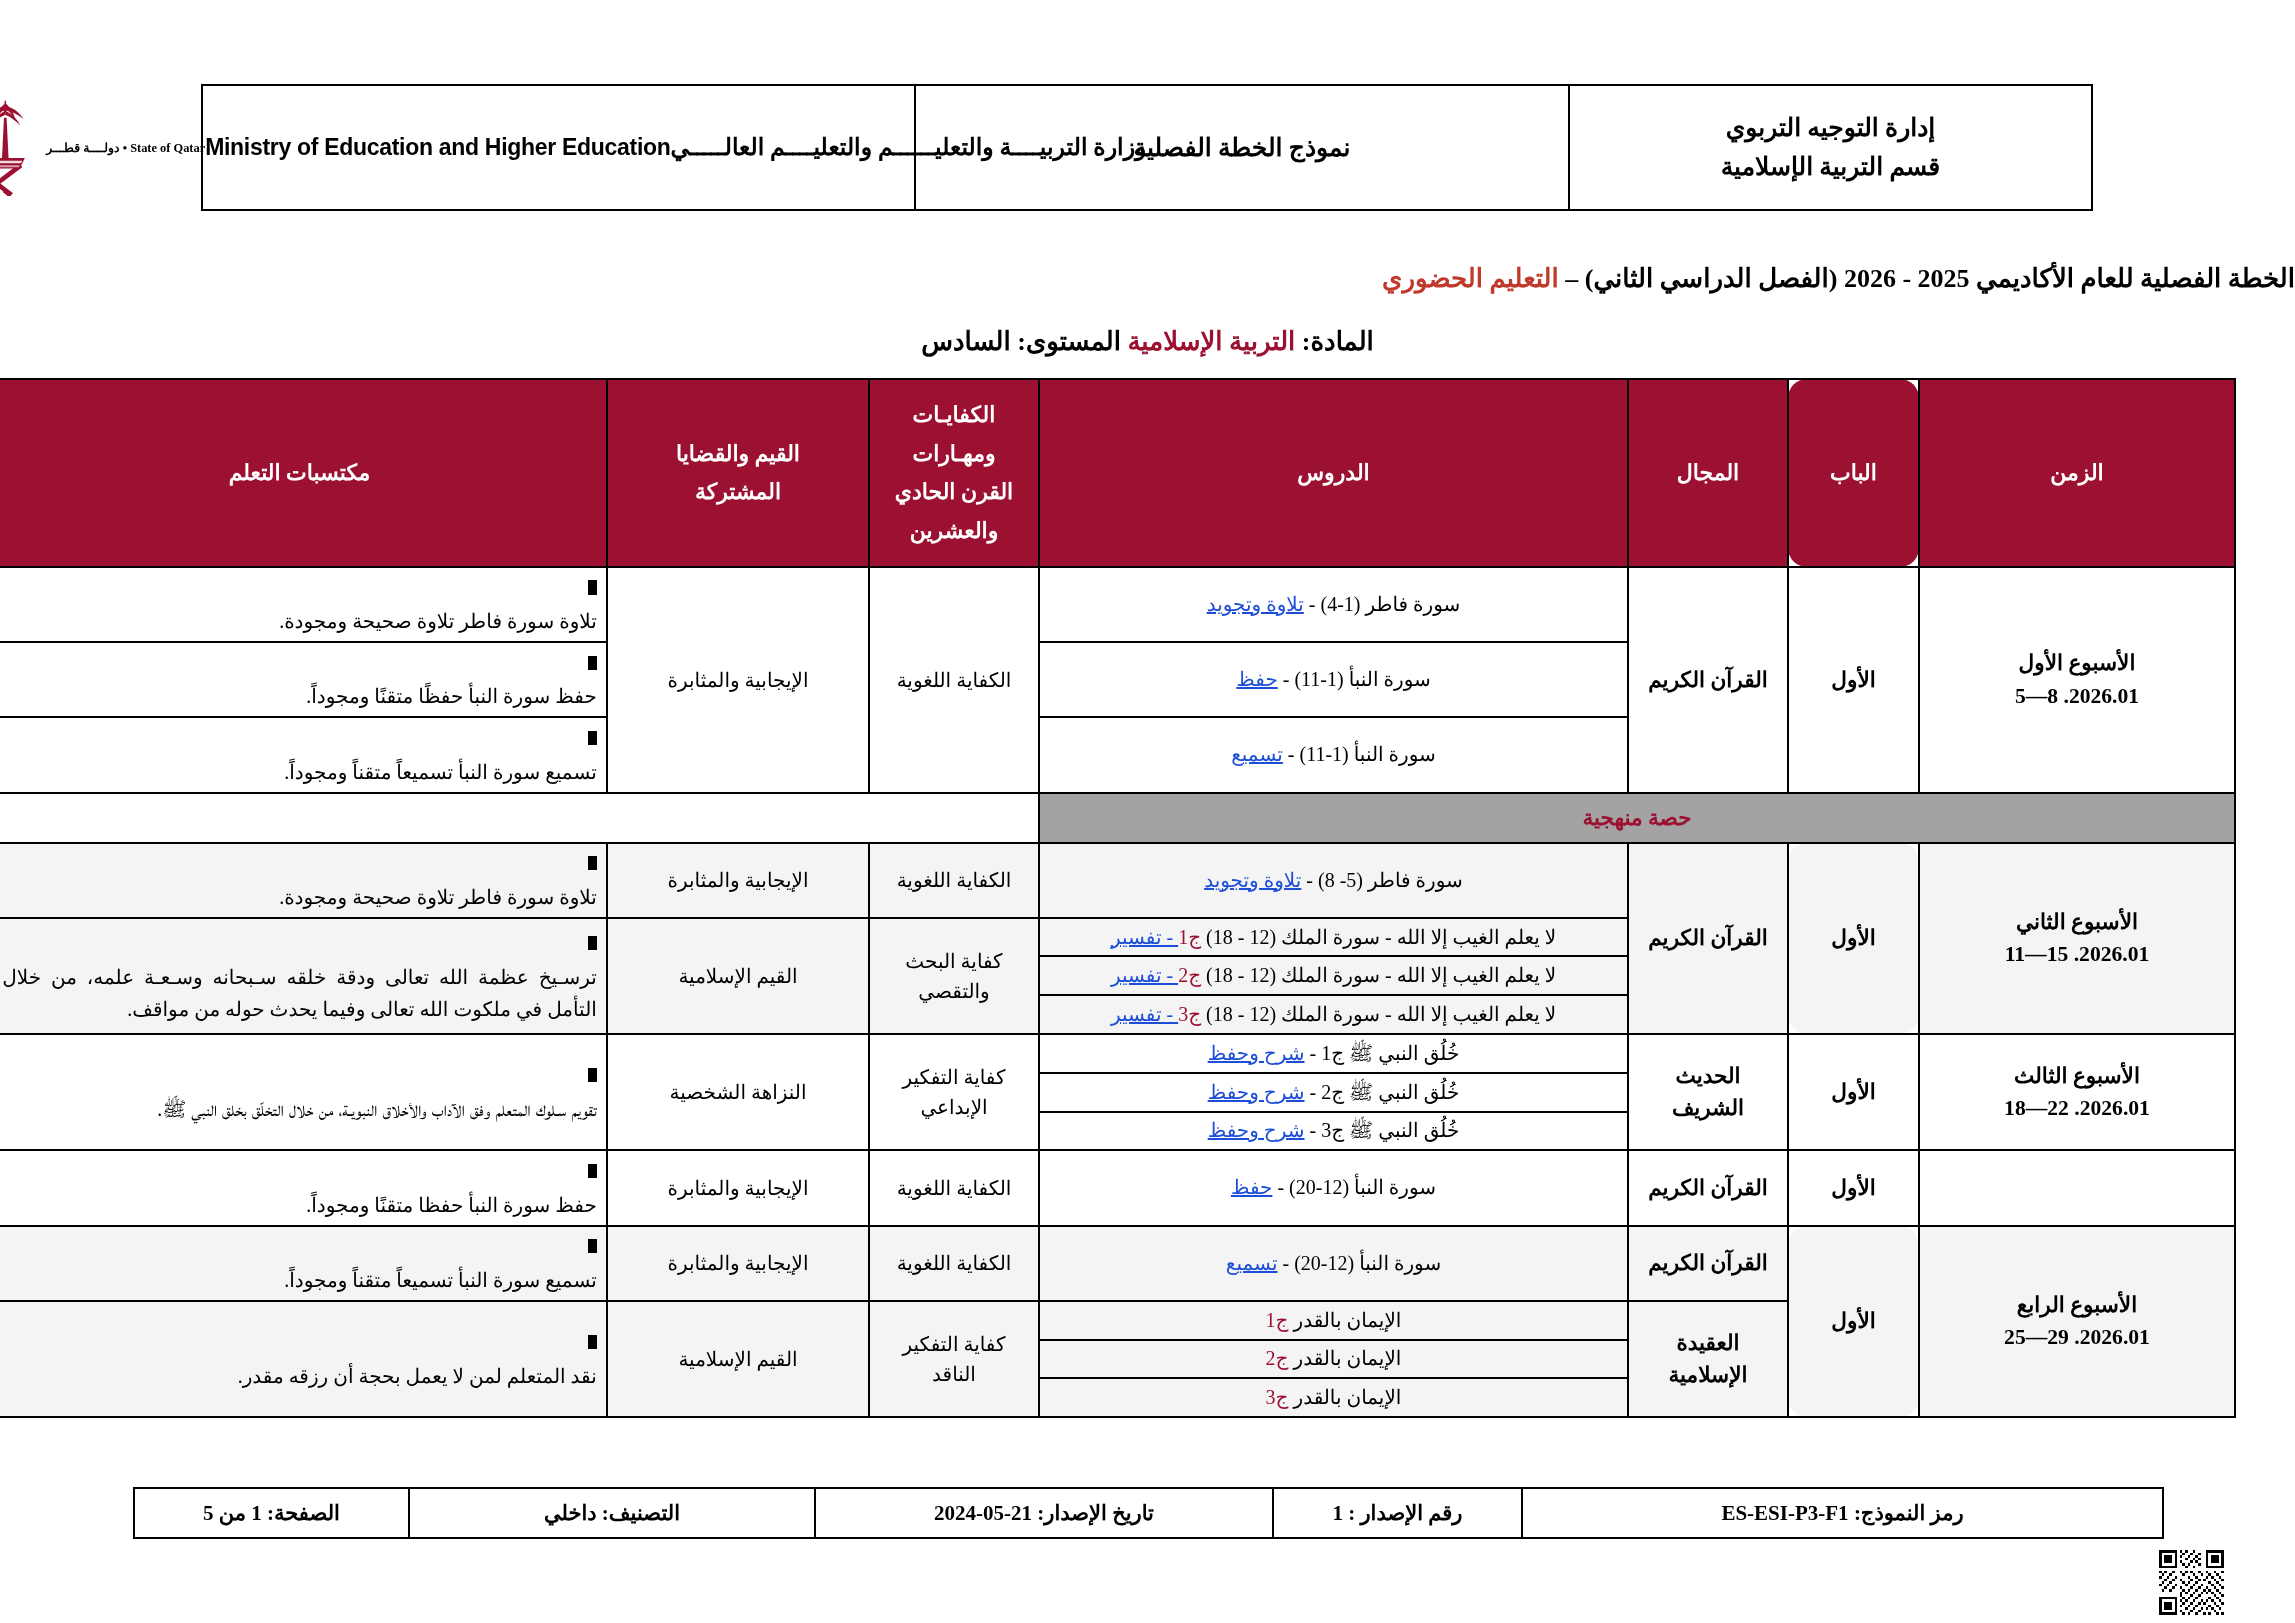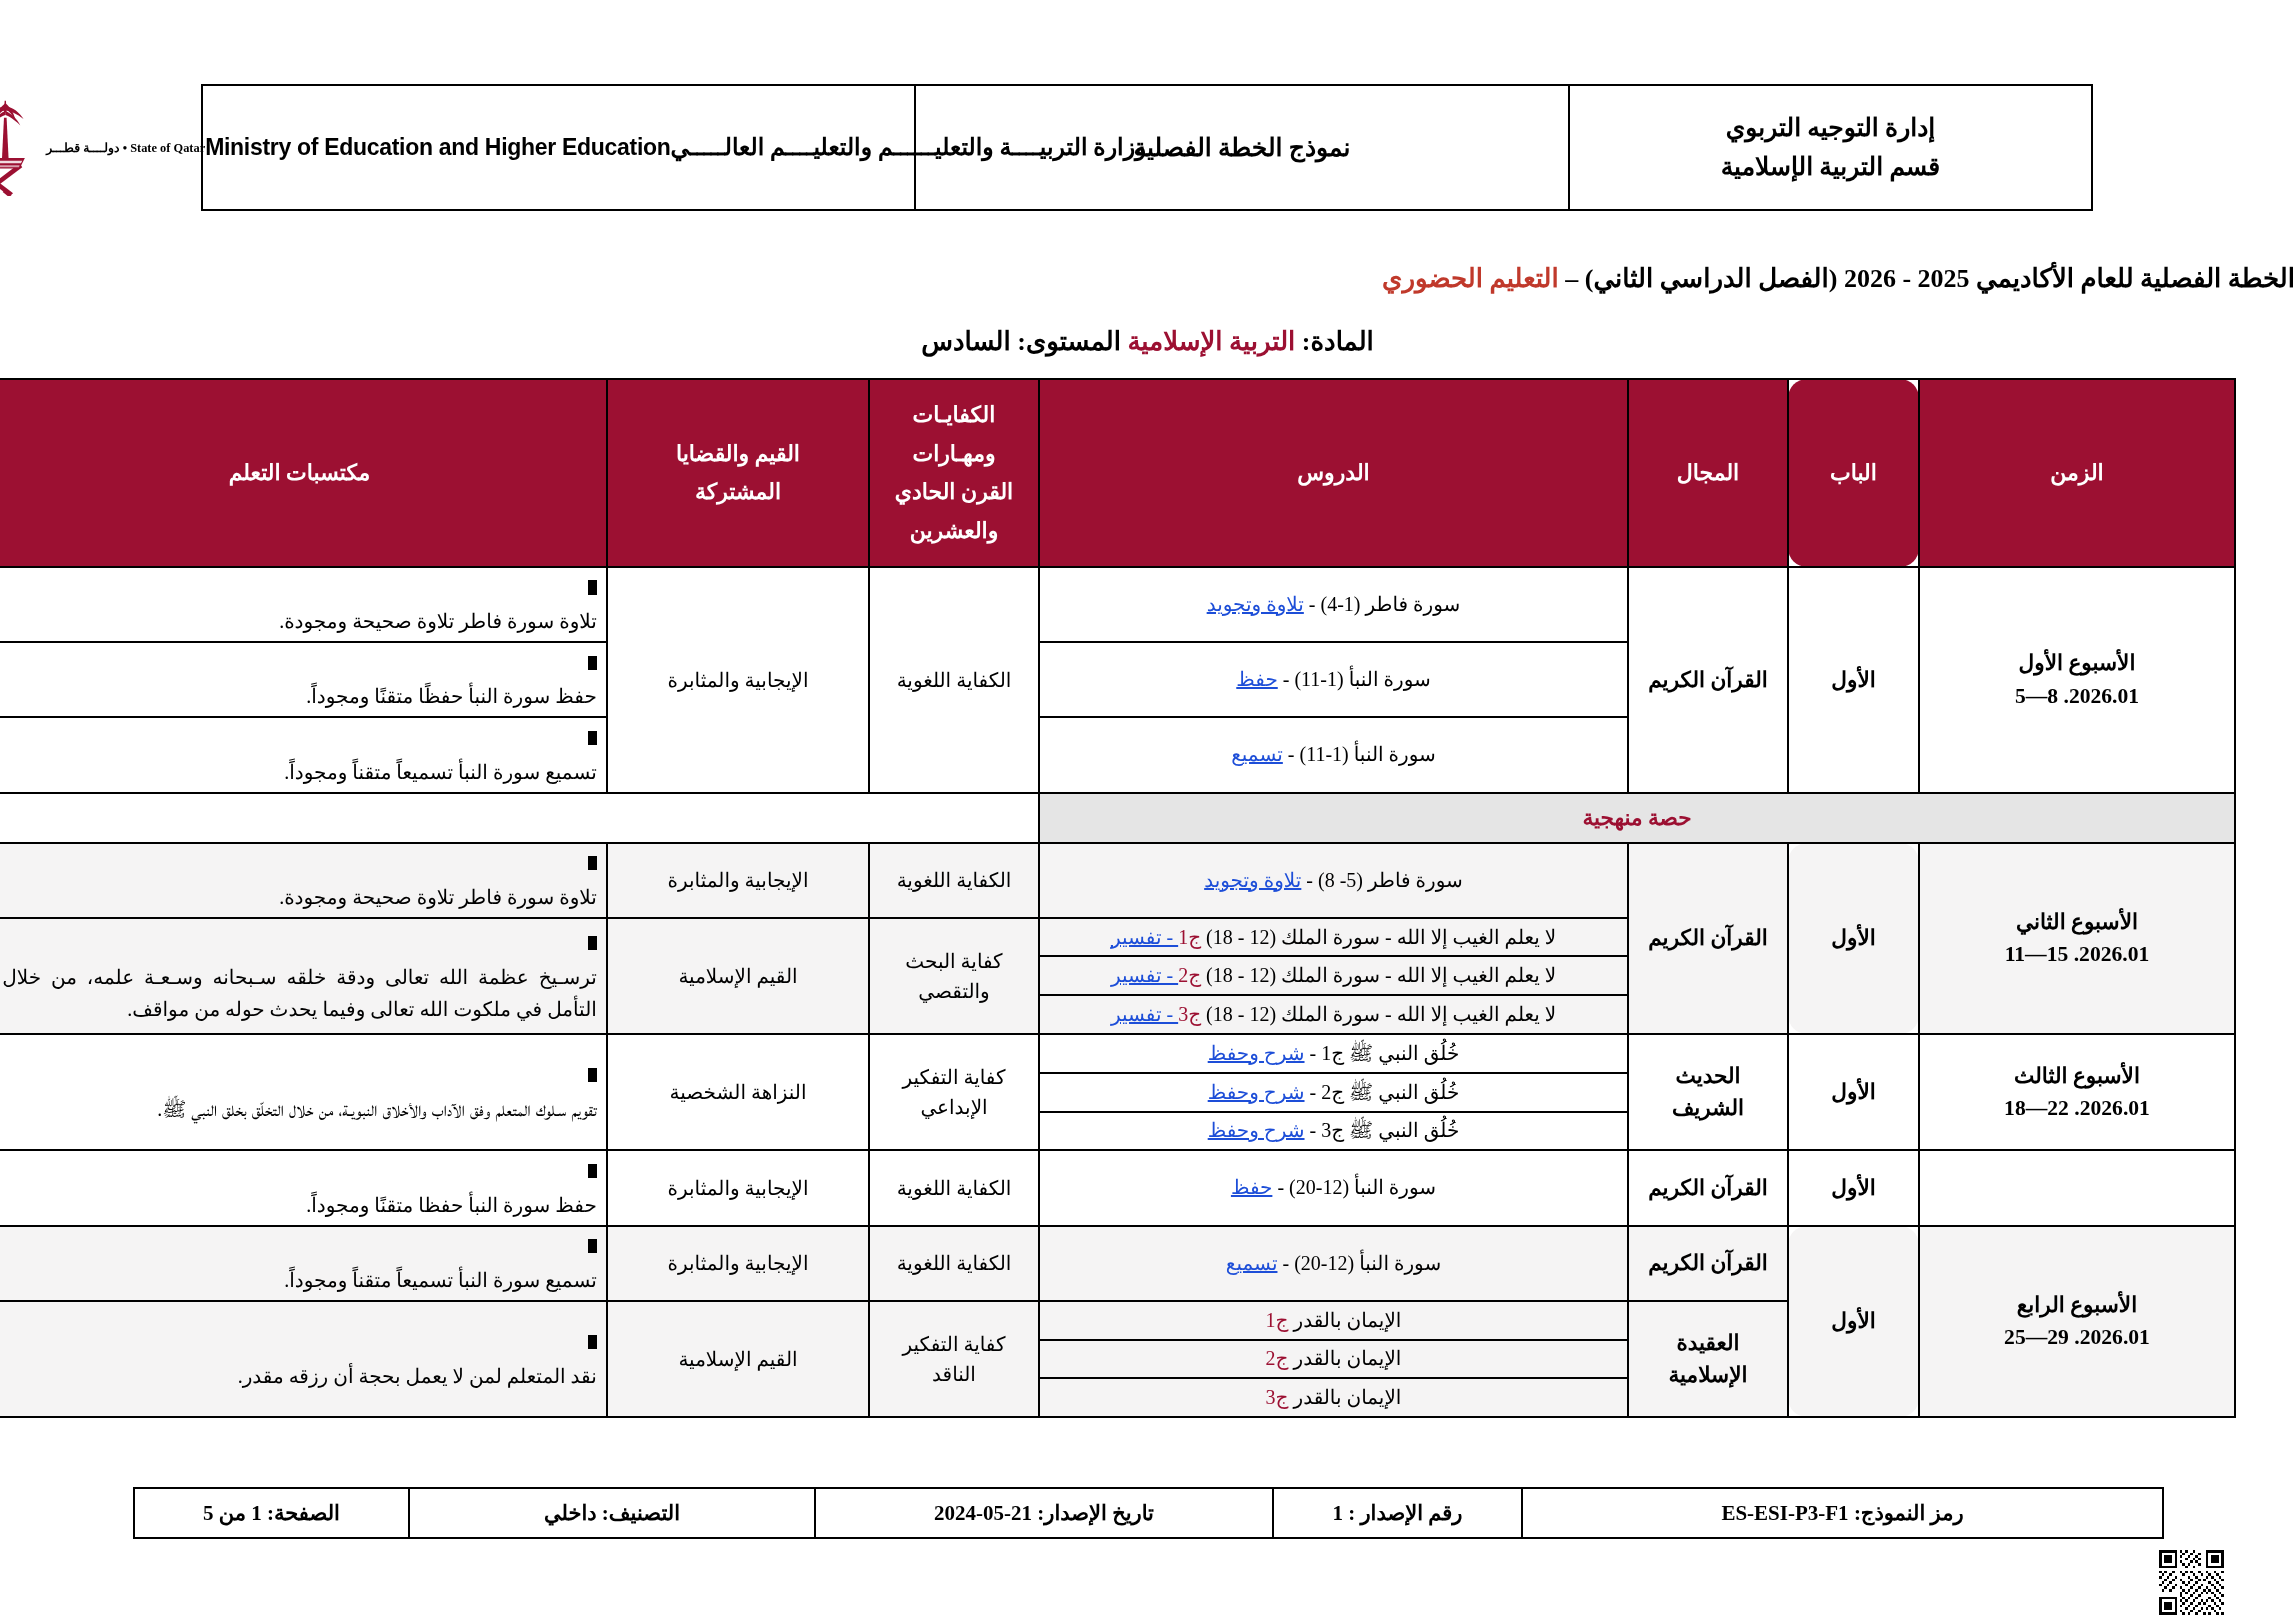--- a/index.html
+++ b/index.html
@@ -140,21 +140,21 @@
     background: #000;
     margin-top: 8.5px;
   }
   .bullet-text { flex: 1 1 auto; text-align: justify; text-align-last: right; }
   .bullet-text.one-line { text-align: right; }
 
   .row-tint td { background: #f5f4f4; }
   .row-plain td { background: #ffffff; }
 
   .band-row td {
-    background: #e5e5e5;
+    background: #a3a3a3;
     text-align: center;
     font-size: 21.6px;
     font-weight: bold;
     color: #9c1032;
     height: 50px;
     padding: 2.6px;
   }
 
   
   #footer-table {

